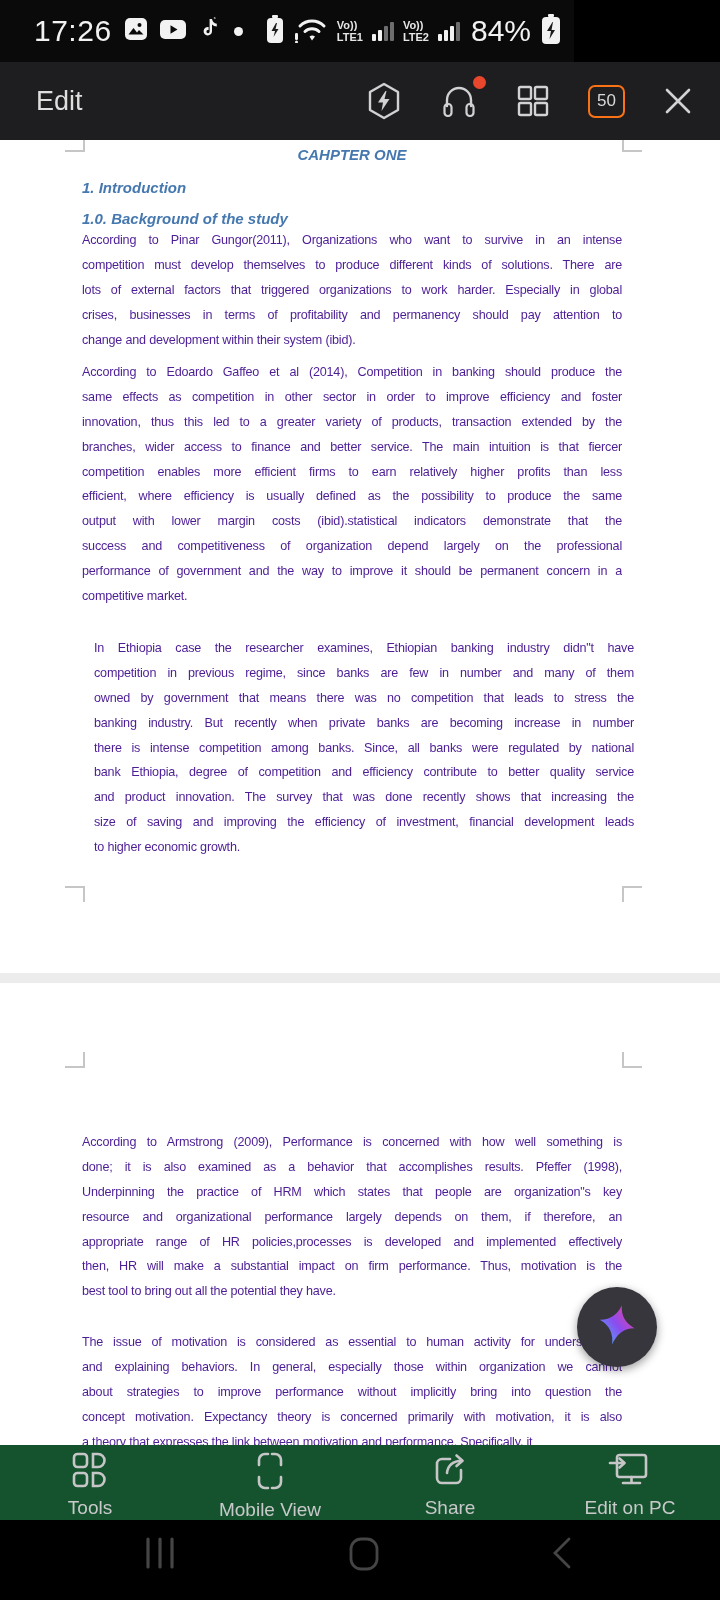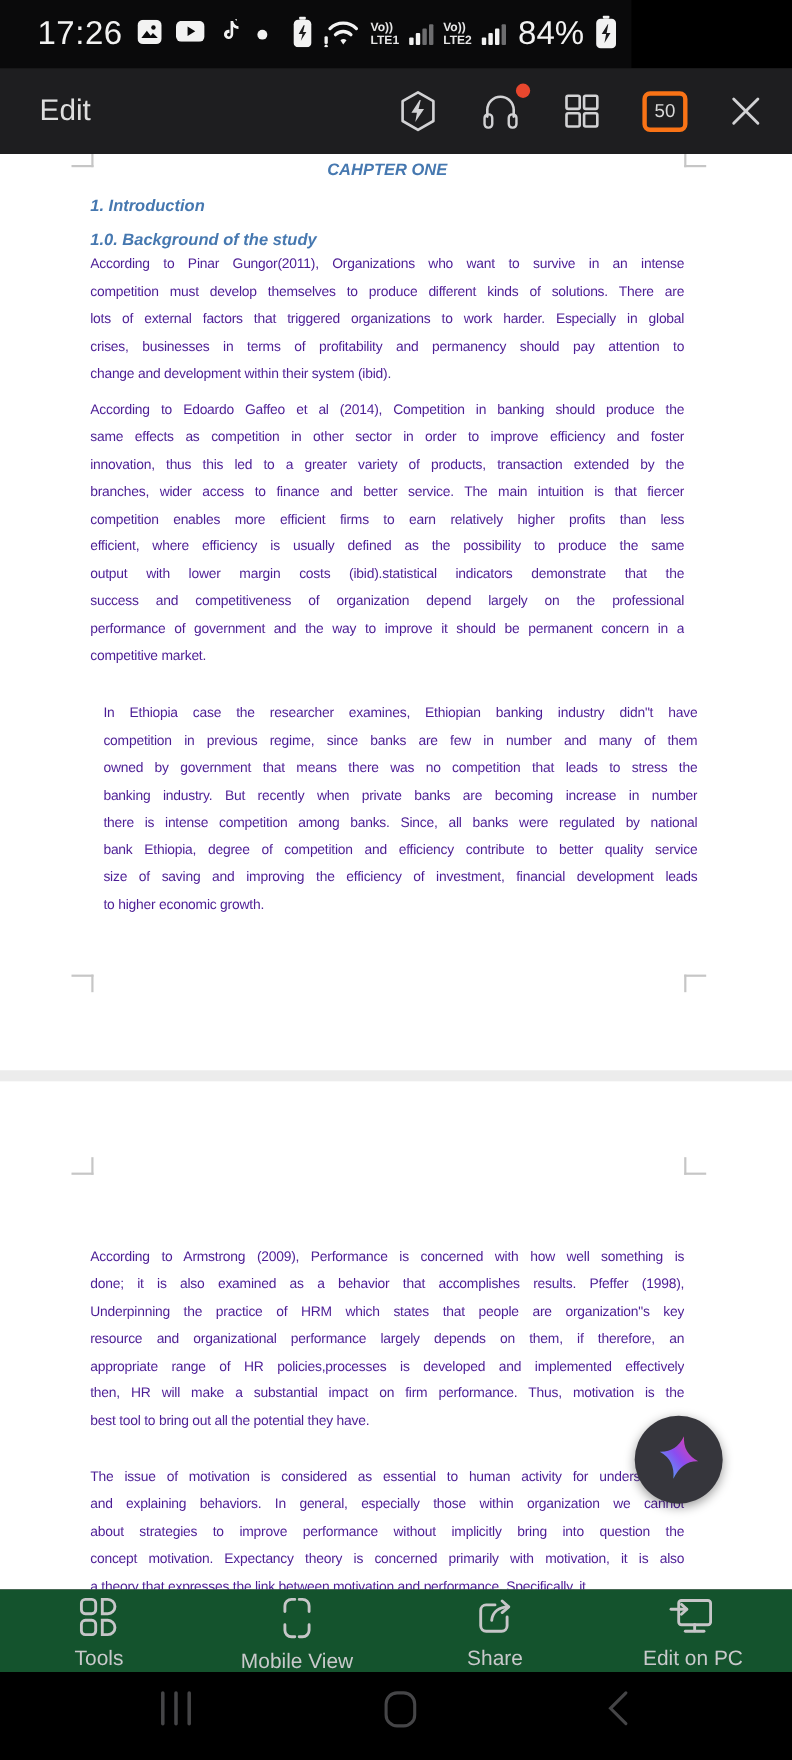--- a/index.html
+++ b/index.html
@@ -17,21 +17,21 @@
   .sb-pct{color:#f2f2f2;font-size:30px;margin-left:2px;}
   .bars{display:flex;align-items:flex-end;gap:2px;height:20px;}
   .bars i{display:block;width:4px;border-radius:1px;}
 
   
   .app-bar{position:absolute;top:62px;left:0;width:720px;height:78px;background:#1e1e20;}
   .ab-title{position:absolute;left:36px;top:50%;transform:translateY(-50%);
             color:#dedede;font-size:27px;}
   .ab-icons{position:absolute;right:26px;top:0;height:78px;display:flex;align-items:center;gap:37px;}
   .ab-ic{position:relative;display:flex;align-items:center;justify-content:center;}
-  .ab-badge{width:33px;height:29px;border:4px solid #f97316;border-radius:7px;color:#d8d8d8;
+  .ab-badge{width:33px;height:29px;border:2px solid #f97316;border-radius:7px;color:#d8d8d8;
             font-size:17px;display:flex;align-items:center;justify-content:center;}
   .red-dot{position:absolute;top:-7px;right:-8px;width:13px;height:13px;border-radius:50%;background:#e8472e;}
 
   
   .doc{position:absolute;top:140px;left:0;width:720px;height:1305px;background:#fff;overflow:hidden;}
   .page-divider{position:absolute;top:833px;left:0;width:720px;height:10px;background:#ececec;}
   .mk{position:absolute;width:18px;height:14px;}
   .mk.tl{border-bottom:2px solid #c6c6c6;border-right:2px solid #c6c6c6;}
   .mk.tr{border-bottom:2px solid #c6c6c6;border-left:2px solid #c6c6c6;}
   .mk.bl{border-top:2px solid #c6c6c6;border-right:2px solid #c6c6c6;}
@@ -206,20 +206,21 @@
         <div class="ln">performance of government and the way to improve it should be permanent concern in a</div>
         <div class="ln last">competitive market.</div>
       </div>
     <div class="para p3">
         <div class="ln">In Ethiopia case the researcher examines, Ethiopian banking industry didn"t have</div>
         <div class="ln">competition in previous regime, since banks are few in number and many of them</div>
         <div class="ln">owned by government that means there was no competition that leads to stress the</div>
         <div class="ln">banking industry. But recently when private banks are becoming increase in number</div>
         <div class="ln">there is intense competition among banks. Since, all banks were regulated by national</div>
         <div class="ln">bank Ethiopia, degree of competition and efficiency contribute to better quality service</div>
+        <div class="ln">and product innovation. The survey that was done recently shows that increasing the</div>
         <div class="ln">size of saving and improving the efficiency of investment, financial development leads</div>
         <div class="ln last">to higher economic growth.</div>
       </div>
 
     <div class="page-divider"></div>
 
     <span class="mk tl" style="left:65px;top:912px;"></span>
     <span class="mk tr" style="left:622px;top:912px;"></span>
 
     <div class="para p4">

